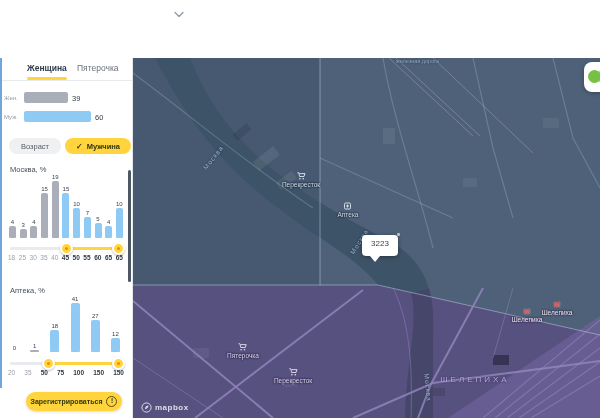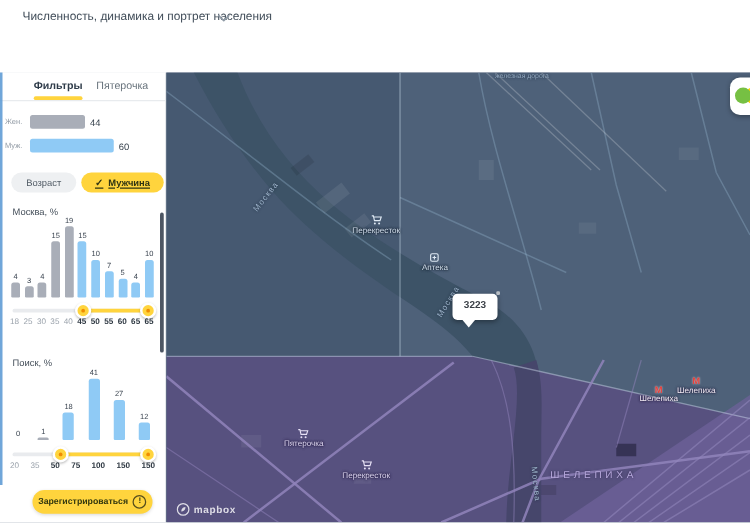--- a/index.html
+++ b/index.html
@@ -24,21 +24,21 @@
   .tab{position:absolute;top:0;height:22px;line-height:20px;font-size:8.5px;cursor:pointer;}
   #tab-filters{left:27px;color:#2e3b49;font-weight:bold;}
   #tab-filters::after{content:"";position:absolute;left:0;right:0;bottom:0;height:3px;background:#ffd43d;border-radius:2px;}
   #tab-dashboards{left:77px;color:#68737c;}
   .grow{position:absolute;left:0;width:133px;height:12px;}
   .glabel{position:absolute;left:4px;top:3px;font-size:6px;color:#939ca6;}
   .gbar{position:absolute;left:24px;top:0;height:11px;border-radius:2px;}
   .gval{position:absolute;top:2px;font-size:7.5px;color:#333e4a;}
   .pill{position:absolute;height:16px;border-radius:9px;font-size:7.5px;display:flex;align-items:center;justify-content:center;cursor:pointer;padding:0 9px;box-sizing:border-box;}
   #pill-female{left:9px;top:80px;width:52px;background:#eef0f2;color:#525c66;}
-  #pill-male{left:65px;top:80px;width:66px;background:#ffd43d;color:#2f3413;font-weight:bold;gap:4px;text-decoration:underline;}
+  #pill-male{left:65px;top:80px;width:66px;background:#ffd43d;color:#2f3413;font-weight:bold;gap:4px;}
   .check-icon::after{content:"\2713";font-size:8px;}
   .chart-title{position:absolute;left:10px;font-size:7.5px;color:#454f5a;}
   .bars-row{position:absolute;display:flex;justify-content:space-between;align-items:flex-end;}
   #age-bars{left:9px;top:120px;width:114px;height:60px;}
   #income-bars{left:10px;top:242px;width:110px;height:52px;}
   .vslot{display:flex;flex-direction:column;align-items:center;justify-content:flex-end;}
   .vval{font-size:6px;color:#39434f;margin-bottom:1px;}
   .vbar{border-radius:2px 2px 1px 1px;}
   #age-bars .vbar{width:7px;}
   #income-bars .vbar{width:9px;}
@@ -66,37 +66,36 @@
   #railway-label{left:263px;top:0px;font-size:5.5px;color:#93a9c0;text-shadow:0 0 2px rgba(25,40,58,.9);}
   .poi{position:absolute;display:flex;flex-direction:column;align-items:center;transform:translateX(-50%);gap:1px;}
   .poi .poi-label{font-size:6.5px;color:#d3dfec;text-shadow:0 0 2px rgba(15,25,40,.95),0 0 2px rgba(15,25,40,.95);}
   .poi.on-purple .poi-label{color:#ded7f0;text-shadow:0 0 2px rgba(30,20,60,.95),0 0 2px rgba(30,20,60,.95);}
   .metro{position:absolute;display:flex;flex-direction:column;align-items:center;transform:translateX(-50%);}
   .metro-m{font-size:7.5px;font-weight:bold;color:#e8413c;text-shadow:0 0 1.5px rgba(255,255,255,.75);line-height:8px;}
   .metro-m::after{content:"\041C";}
   .metro-label{font-size:6.5px;color:#f2ebf4;text-shadow:0 0 2px rgba(35,25,60,.95),0 0 2px rgba(35,25,60,.95);}
   #district-label{left:342px;top:317px;transform:translateX(-50%);font-size:8px;letter-spacing:3px;color:#b7a9dd;text-shadow:0 0 2px rgba(40,30,70,.85);}
   #popup{position:absolute;left:229px;top:177px;width:36px;height:21px;background:#fff;border-radius:4px;box-shadow:0 1px 4px rgba(0,0,0,.35);cursor:pointer;}
-  #popup .popup-value{position:absolute;left:0;right:0;top:4px;text-align:center;font-size:8px;font-weight:bold;color:#3a3f46;}
+  #popup .popup-value{position:absolute;left:0;right:0;top:4px;text-align:center;font-size:8px;font-weight:normal;color:#3a3f46;}
   #popup::after{content:"";position:absolute;left:8px;bottom:-6px;border:6px solid transparent;border-top-color:#fff;border-bottom:none;border-left-width:5px;border-right-width:5px;}
   #popup .popup-dot{position:absolute;right:-2px;top:-2px;width:3px;height:3px;background:#b9bec4;border-radius:1px;}
   #map-logo-btn{position:absolute;left:451px;top:4px;width:28px;height:30px;background:#fff;border-radius:8px;box-shadow:0 1px 4px rgba(0,0,0,.3);cursor:pointer;}
   .logo-circle{position:absolute;width:13px;height:13px;border-radius:50%;}
   .logo-circle.yellow{left:12px;top:8px;background:#ffd400;}
   .logo-circle.green{left:4px;top:8px;background:#76c043;}
   #attribution{position:absolute;left:8px;top:344px;display:flex;align-items:center;gap:3px;opacity:.8;cursor:pointer;}
   #attribution span{font-size:8px;font-weight:bold;color:#fff;letter-spacing:.5px;}
 </style>
 </head>
 <body>
 
 <div id="app">
 
   <div id="topbar">
-    <div id="layer-title">Численность, динамика и портрет населения</div>
     <svg id="layer-chevron" width="10" height="7" viewBox="0 0 10 7">
         <path d="M1 1.5 L5 5.5 L9 1.5" fill="none" stroke="#8f9aa5" stroke-width="1.3" stroke-linecap="round" stroke-linejoin="round"></path>
       </svg>
   </div>
 
   <div id="toolbar">
     <div class="tbtn active" style="left:11px;">
       <svg width="16" height="16" viewBox="0 0 16 16">
           <path d="M5 3 L12.5 9.5 L8.8 10.2 L7 14 Z" fill="none" stroke="#717d88" stroke-width="1.3" stroke-linejoin="round"></path>
         </svg>
@@ -151,29 +150,29 @@
       <svg width="12" height="12" viewBox="0 0 14 14">
           <circle cx="6" cy="6" r="3.6" fill="none" stroke="#9aa3ad" stroke-width="1.3"></circle>
           <path d="M8.8 8.8 L12 12" stroke="#9aa3ad" stroke-width="1.3" stroke-linecap="round"></path>
         </svg>
       <input type="text" placeholder="Поиск" style="">
     </div>
   </div>
 
   <div id="sidebar">
     <div id="tabs">
-      <div class="tab" id="tab-filters">Фильтры</div>
+      <div class="tab" id="tab-filters">Женщина</div>
       <div class="tab" id="tab-dashboards">Пятерочка</div>
     </div>
 
     <div id="gender-rows">
         <div class="grow" style="top: 34px;">
           <span class="glabel">Жен.</span>
           <div class="gbar" style="width: 44px; background: rgb(169, 174, 184);"></div>
-          <span class="gval" style="left: 72px;">44</span>
+          <span class="gval" style="left: 72px;">39</span>
         </div>
         <div class="grow" style="top: 53px;">
           <span class="glabel">Муж.</span>
           <div class="gbar" style="width: 67px; background: rgb(143, 202, 245);"></div>
           <span class="gval" style="left: 95px;">60</span>
         </div>
       </div>
 
     <div class="pill" id="pill-female">
         <span>Возраст</span>
@@ -243,21 +242,21 @@
         <span class="tick">35</span>
         <span class="tick">40</span>
         <span class="tick bold">45</span>
         <span class="tick bold">50</span>
         <span class="tick bold">55</span>
         <span class="tick bold">60</span>
         <span class="tick bold">65</span>
         <span class="tick bold">65</span>
       </div>
 
-    <div class="chart-title" style="top:228px;">Поиск, %</div>
+    <div class="chart-title" style="top:228px;">Аптека, %</div>
     <div class="bars-row" id="income-bars">
         <div class="vslot">
           <span class="vval">0</span>
           <div class="vbar gray" style="height: 0px;"></div>
         </div>
         <div class="vslot">
           <span class="vval">1</span>
           <div class="vbar gray" style="height: 2px;"></div>
         </div>
         <div class="vslot">

